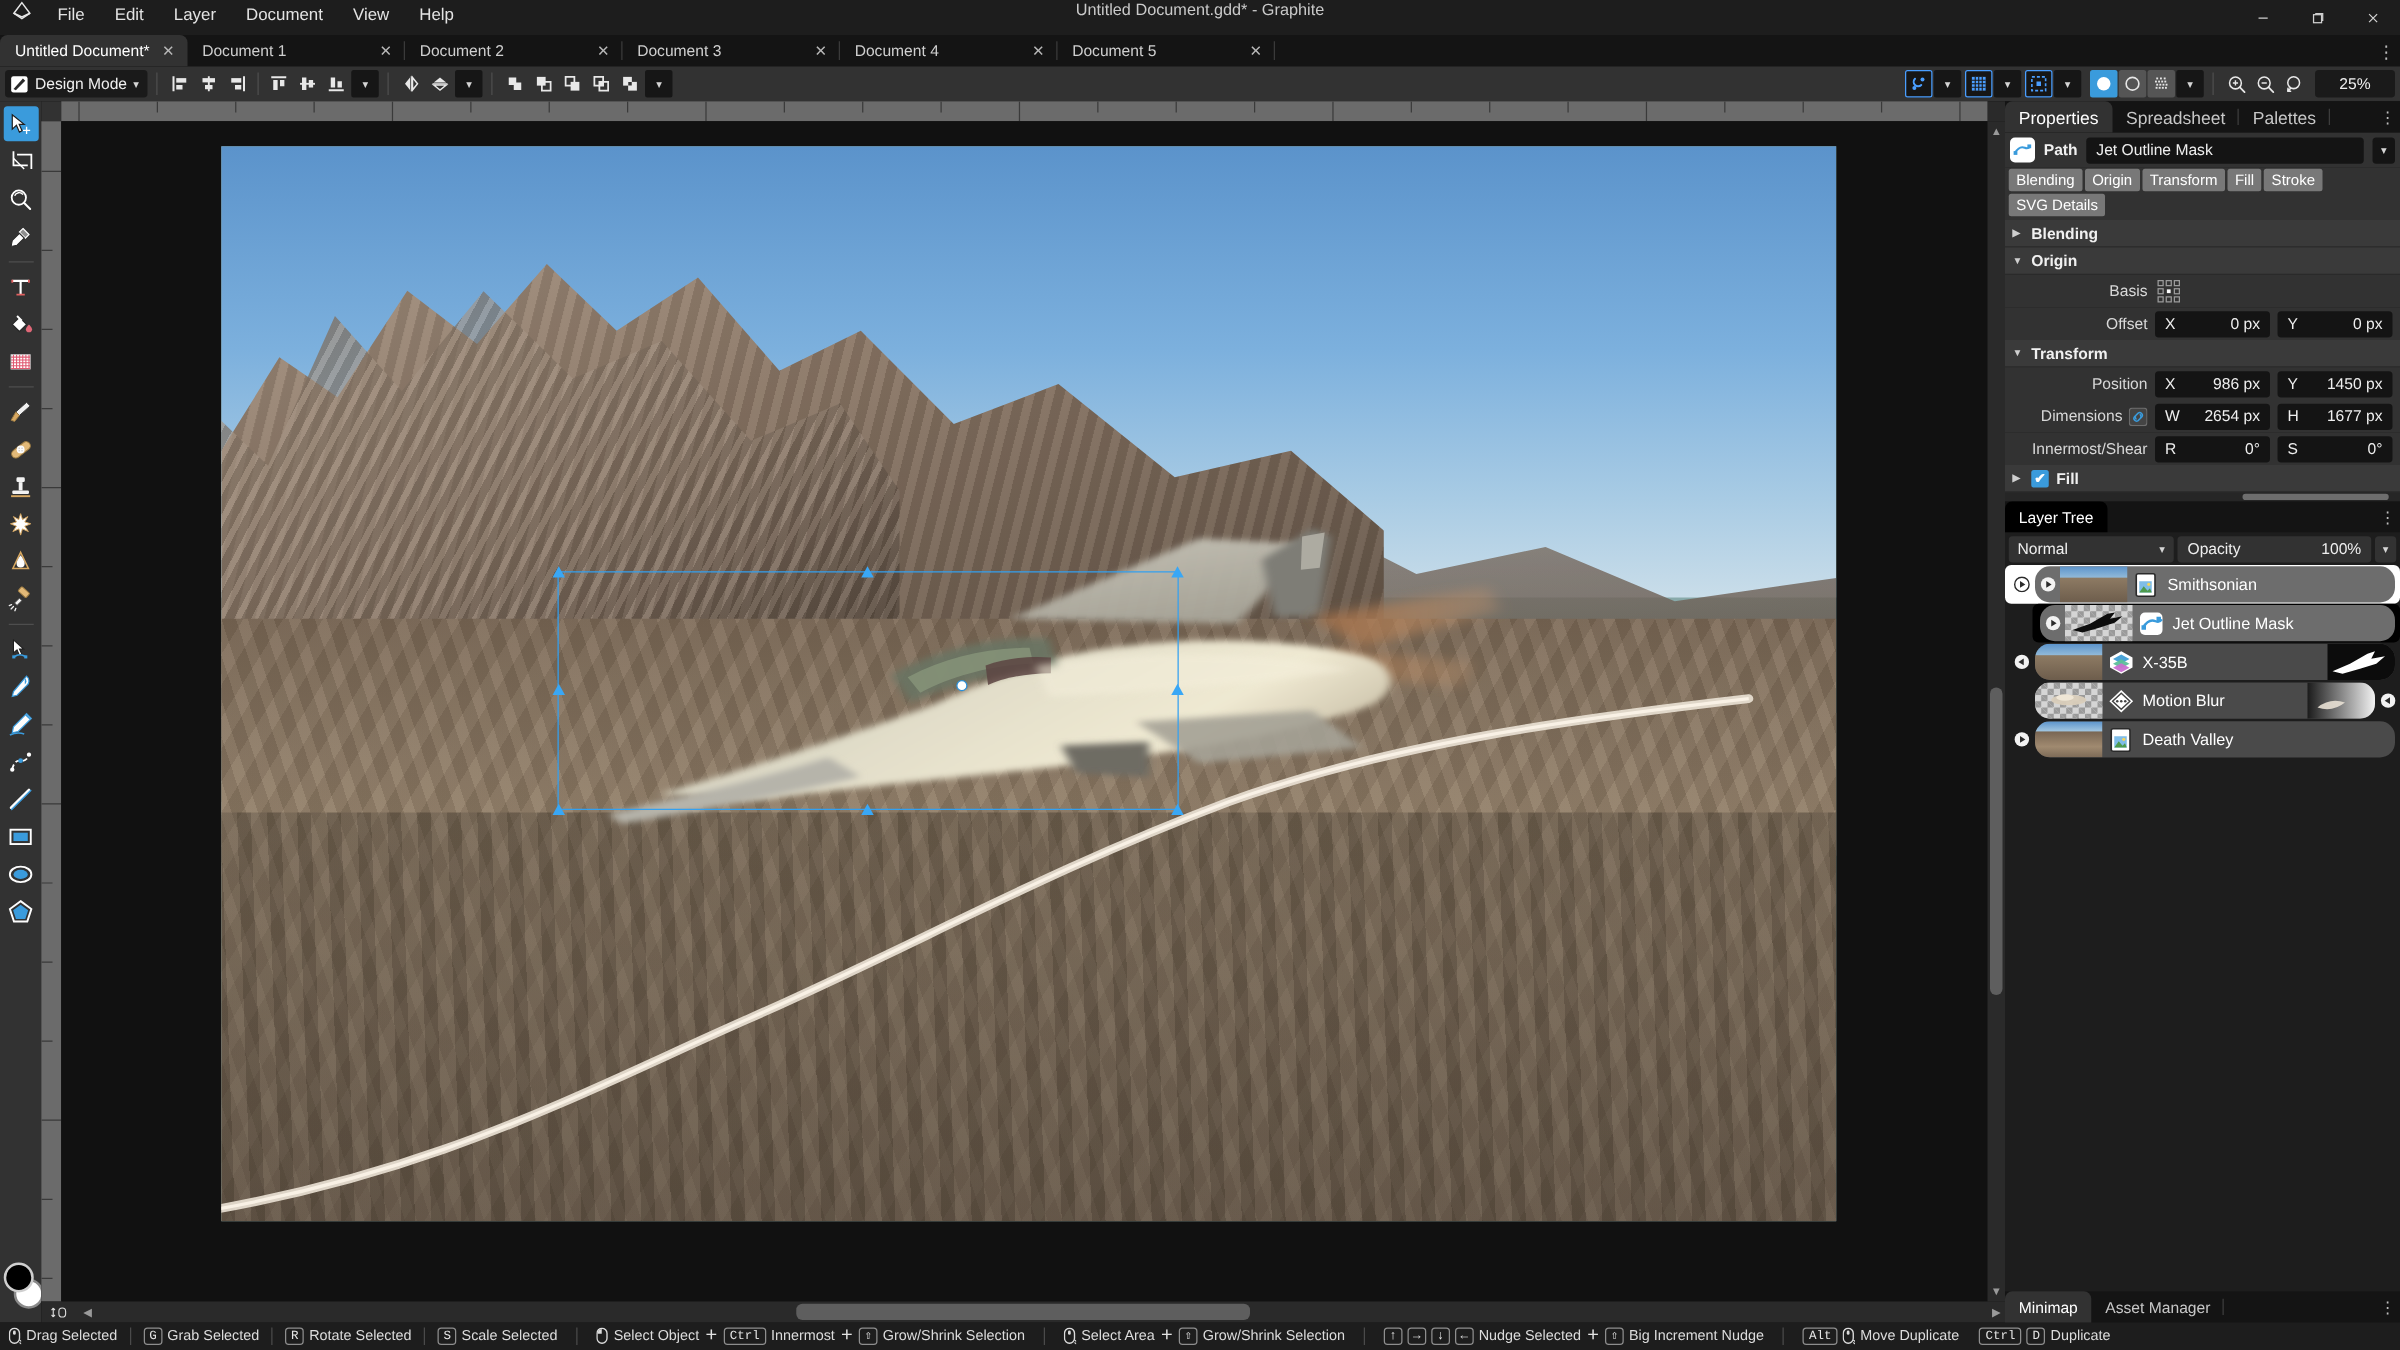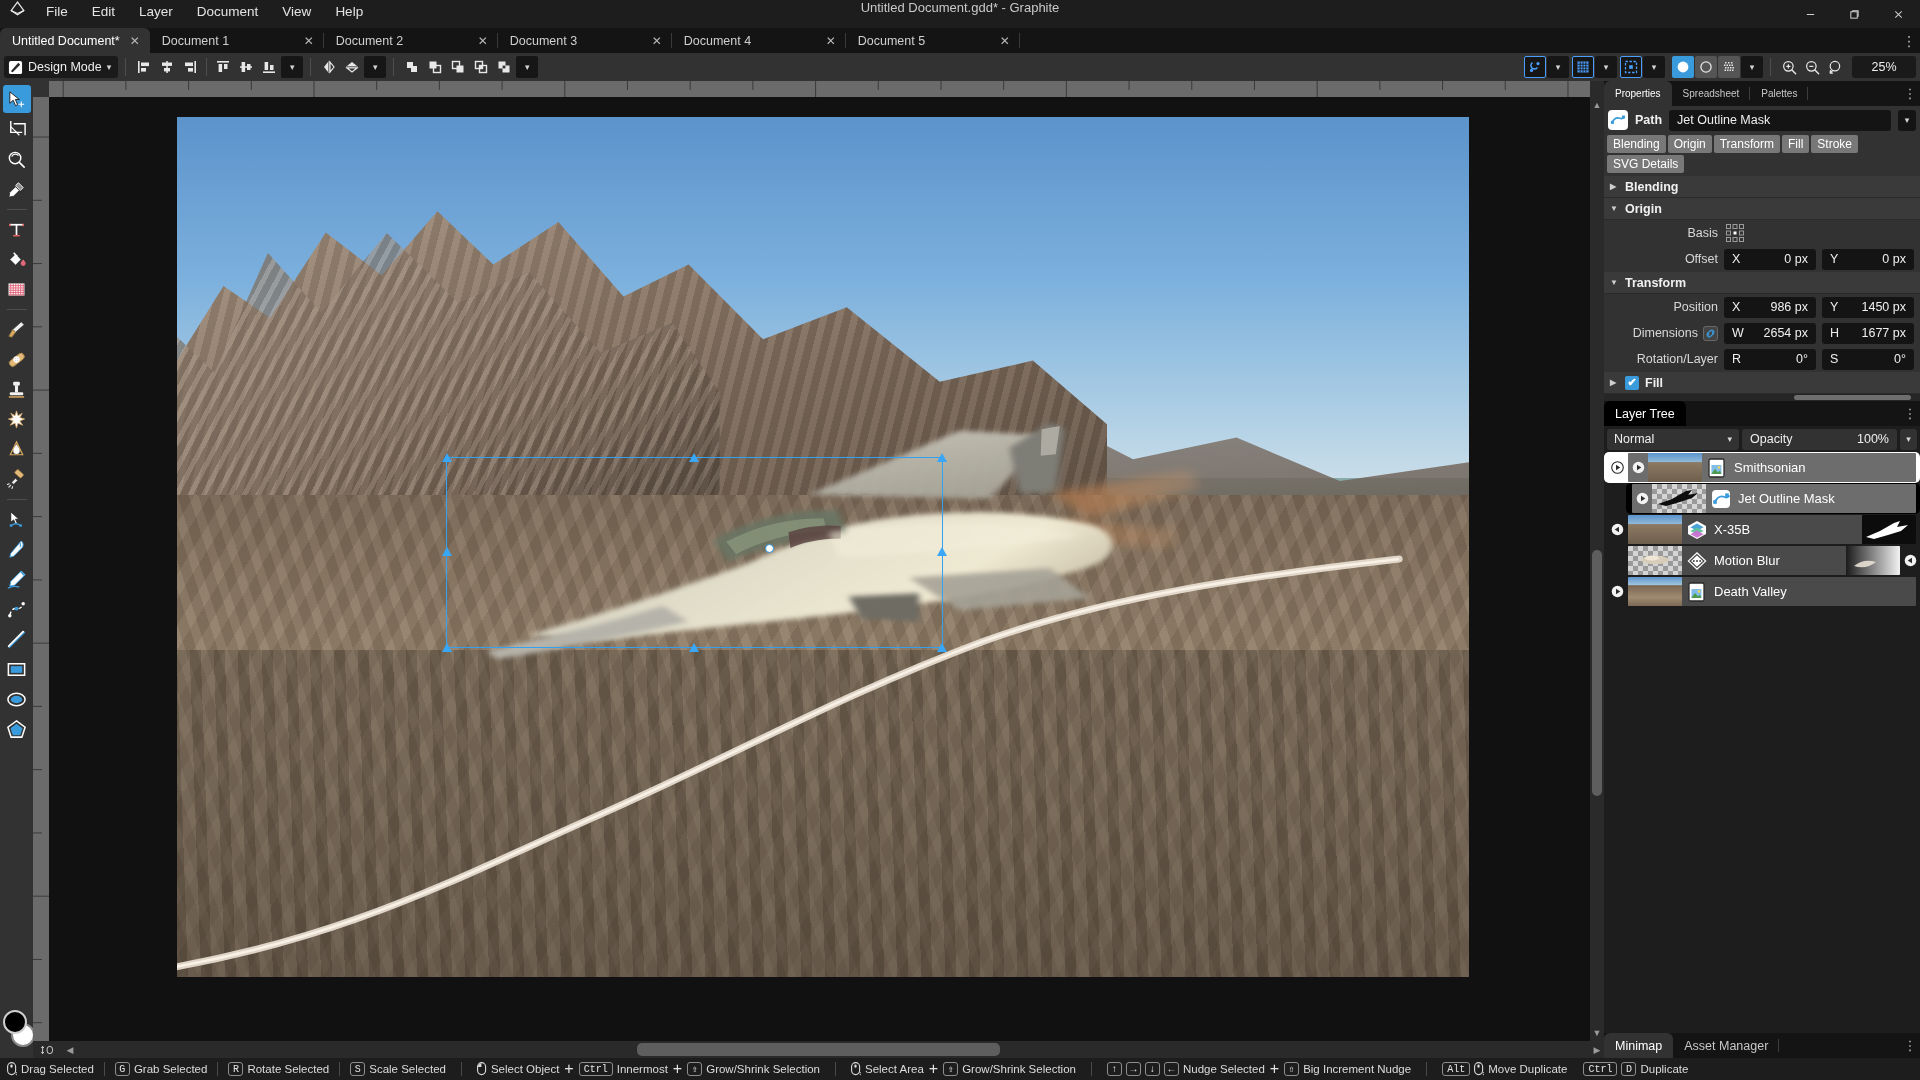--- a/index.html
+++ b/index.html
@@ -218,21 +218,21 @@
   .hs-icon { width:30px; display:flex; align-items:center; justify-content:center;
              color:#dcdcdc; font-size:11px; gap:2px;}
 
   
   .right { width: 316px; flex: 0 0 316px; background: #1d1d1d; display: flex; flex-direction: column; }
   .panel-tabs {
     height: 25px; flex: 0 0 25px; background: #141414; display: flex; align-items: flex-end;
     position: relative;
   }
   .ptab { height: 25px; padding: 0 11px; display: flex; align-items: center;
-          font-size: 10px; color: #c7c7c7; position: relative; }
+          font-size: 14px; color: #c7c7c7; position: relative; }
   .ptab.active { background: #323232; border-radius: 6px 6px 0 0; color: #fff; }
   .ptab.sepafter::after { content:""; position:absolute; right:0; top:6px; bottom:6px;
                           width:1px; background:#3c3c3c; }
   .ptabs-dots { margin-left:auto; width:20px; text-align:center; color:#bdbdbd;
                 font-size:13px; line-height:25px; }
 
   .prop-head {
     height: 28px; background: #323232; display: flex; align-items: center;
     gap: 7px; padding: 0 4px; flex: 0 0 28px;
   }
@@ -304,21 +304,21 @@
   .opacity-caret { width:17px; height:21px; background:#323232; border-radius:3px;
                    display:flex; align-items:center; justify-content:center; }
 
   .layers { flex: 1; overflow: hidden; position: relative; background:#1d1d1d; }
   .lrow {
     height: 31px; display: flex; align-items: center; position: relative;
   }
   .lrow .visbtn { width: 22px; display:flex; align-items:center; justify-content:center; }
   .lchip {
     flex: 1; height: 29px; display: flex; align-items: center; gap: 0px;
-    background: #4a4a4a; border-radius: 1px; overflow: hidden; margin-right: 2px;
+    background: #4a4a4a; border-radius: 12px; overflow: hidden; margin-right: 2px;
   }
   .lchip.selected { background: #6d6d6d; }
   .lrow.sel-outline { background: #ffffff; border-radius: 5px; }
   .lrow.sel-outline-dark { background: #000000; border-radius: 5px; }
   .lthumb { width: 54px; height: 29px; flex: 0 0 54px; position: relative; overflow:hidden; }
   .lexpand { width: 20px; display:flex; align-items:center; justify-content:center; }
   .licon { width: 24px; height: 22px; margin: 0 5px 0 3px; border-radius: 4px;
            display:flex; align-items:center; justify-content:center; flex: 0 0 24px;}
   .lname { font-size: 13px; color: #ffffff; flex: 1; }
   .lpreview { width: 54px; height: 29px; flex: 0 0 54px; }
@@ -1066,21 +1066,21 @@
         <div class="num-field">
           <span class="k">W</span>
           <span>2654 px</span>
         </div>
         <div class="num-field">
           <span class="k">H</span>
           <span>1677 px</span>
         </div>
       </div>
       <div class="prop-row">
-        <div class="rlabel">Rotation/Layer</div>
+        <div class="rlabel">Innermost/Shear</div>
         <div class="num-field">
           <span class="k">R</span>
           <span>0°</span>
         </div>
         <div class="num-field">
           <span class="k">S</span>
           <span>0°</span>
         </div>
       </div>
 

